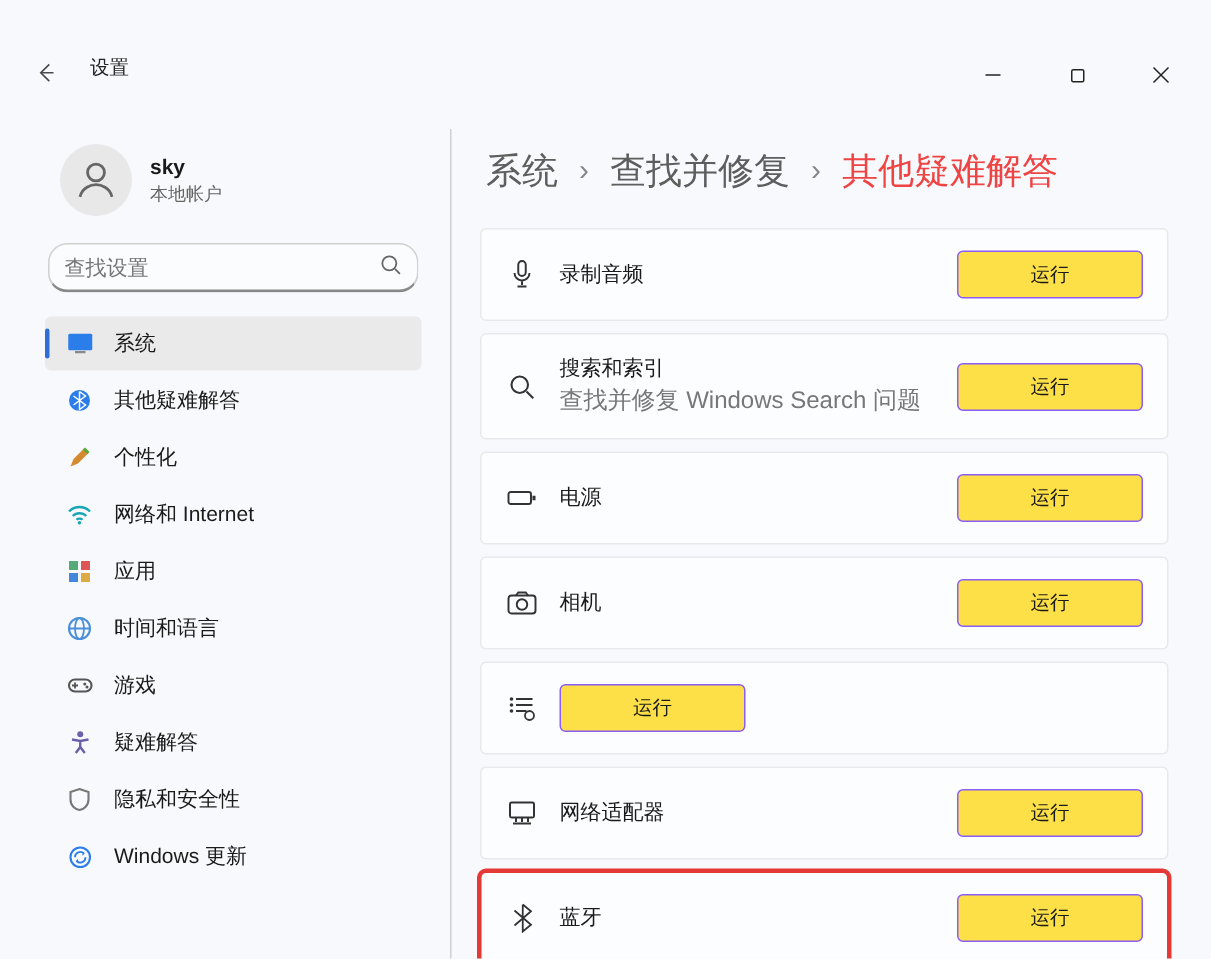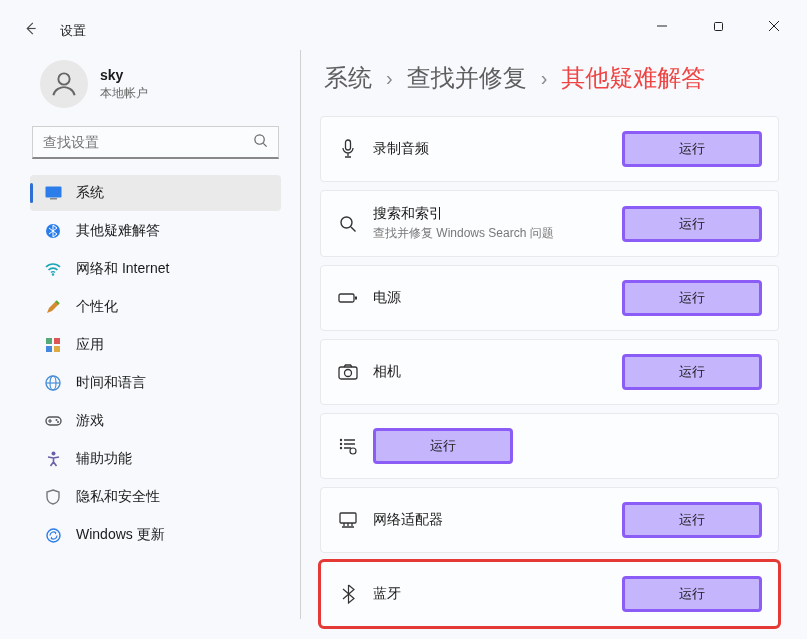--- a/index.html
+++ b/index.html
@@ -8,22 +8,23 @@
       background: #f7f9fc;
       width: 807px;
       height: 639px;
       overflow: hidden;
       font-size: 14px;
       color: #1a1a1a;
     }
     .titlebar {
       height: 40px;
       display: flex;
-      align-items: flex-end;
+      align-items: flex-start;
       padding: 0 8px 0 18px;
+      margin-top: 36px;
     }
     .back-btn {
       width: 24px; height: 24px;
       display: flex; align-items: center; justify-content: center;
       cursor: pointer;
       color: #4a4a4a;
     }
     .title-label {
       margin-left: 18px;
       font-size: 13px;
@@ -65,21 +66,21 @@
       display: flex; align-items: center; justify-content: center;
       color: #666;
     }
     .profile-text .name { font-size: 14px; font-weight: 600; }
     .profile-text .sub { font-size: 12px; color: #666; margin-top: 2px; text-align: right; }
     .search-box {
       display: flex;
       align-items: center;
       border: 1px solid #d0d0d0;
       border-bottom: 2px solid #888;
-      border-radius: 0;
+      border-radius: 13px;
       background: #fbfcfe;
       padding: 6px 10px;
       margin: 4px 2px 16px 2px;
     }
     .search-box input {
       border: none; outline: none;
       background: transparent;
       flex: 1;
       font-size: 14px;
       color: #555;
@@ -149,27 +150,27 @@
       outline-offset: -1px;
     }
     .row .icon {
       width: 22px; height: 22px;
       display: flex; align-items: center; justify-content: center;
       color: #3a3a3a;
       flex-shrink: 0;
     }
     .row .text { flex: 1; }
     .row .title { font-size: 14px; color: #1a1a1a; }
-    .row .desc { font-size: 12px; color: #777; margin-top: 2px; }
+    .row .desc { font-size: 16px; color: #777; margin-top: 2px; }
     .row .btn {
-      border: 3px solid #8b5cf6;
-      background: #c4b5fd;
+      border: 1px solid #8b5cf6;
+      background: #fde047;
       border-radius: 4px;
       padding: 6px 0;
-      width: 140px;
+      width: 124px;
       text-align: center;
       cursor: pointer;
       font-size: 13px;
       flex-shrink: 0;
     }
     .i-blue { color: #1e7fe0; }
     .i-teal { color: #1aa6b7; }
     .i-green { color: #3aa655; }
     .i-purple { color: #6b5fa8; }
     .i-gray { color: #555; }
@@ -245,36 +246,36 @@
       <div class="nav-item">
         <span class="icon i-blue">
             <svg width="14" height="16" viewBox="0 0 14 16">
               <circle cx="7" cy="8" r="7" fill="#2b7de9"></circle>
               <path d="M7 2v12l4-3-8-6m0 6l8-6-4-3" stroke="#fff" stroke-width="1" fill="none"></path>
             </svg>
           </span>
         <span>其他疑难解答</span>
       </div>
       <div class="nav-item">
+        <span class="icon">
+            <svg width="16" height="16" viewBox="0 0 16 16">
+              <path d="M2 14l2-5 7-7 3 3-7 7z" fill="#d48a2e"></path>
+              <path d="M11 2l3 3" stroke="#5a3" stroke-width="2"></path>
+            </svg>
+          </span>
+        <span>个性化</span>
+      </div>
+      <div class="nav-item">
         <span class="icon i-teal">
             <svg width="16" height="14" viewBox="0 0 16 14">
               <path d="M1 5c4-4 10-4 14 0M3.5 8c2.5-2.5 6.5-2.5 9 0M6 10.5c1-1 3-1 4 0" stroke="#1aa6b7" stroke-width="1.6" fill="none"></path>
               <circle cx="8" cy="12.5" r="1.2" fill="#1aa6b7"></circle>
             </svg>
           </span>
         <span>网络和 Internet</span>
-      </div>
-      <div class="nav-item">
-        <span class="icon">
-            <svg width="16" height="16" viewBox="0 0 16 16">
-              <path d="M2 14l2-5 7-7 3 3-7 7z" fill="#d48a2e"></path>
-              <path d="M11 2l3 3" stroke="#5a3" stroke-width="2"></path>
-            </svg>
-          </span>
-        <span>个性化</span>
       </div>
       <div class="nav-item">
         <span class="icon">
             <svg width="15" height="15" viewBox="0 0 15 15">
               <rect x="0" y="0" width="6" height="6" fill="#5a7"></rect>
               <rect x="8" y="0" width="6" height="6" fill="#d55"></rect>
               <rect x="0" y="8" width="6" height="6" fill="#48d"></rect>
               <rect x="8" y="8" width="6" height="6" fill="#da4"></rect>
             </svg>
           </span>
@@ -301,21 +302,21 @@
           </span>
         <span>游戏</span>
       </div>
       <div class="nav-item">
         <span class="icon i-purple">
             <svg width="15" height="16" viewBox="0 0 15 16">
               <circle cx="7.5" cy="2.5" r="2" fill="#6b5fa8"></circle>
               <path d="M2 6l5.5 1L13 6M7.5 7v4l-3 4m3-4l3 4" stroke="#6b5fa8" stroke-width="1.6" fill="none"></path>
             </svg>
           </span>
-        <span>辅助功能</span>
+        <span>疑难解答</span>
       </div>
       <div class="nav-item">
         <span class="icon i-gray">
             <svg width="14" height="16" viewBox="0 0 14 16">
               <path d="M7 1l6 2v5c0 4-3 6.5-6 7-3-.5-6-3-6-7V3z" fill="none" stroke="#777" stroke-width="1.4"></path>
             </svg>
           </span>
         <span>隐私和安全性</span>
       </div>
       <div class="nav-item">

